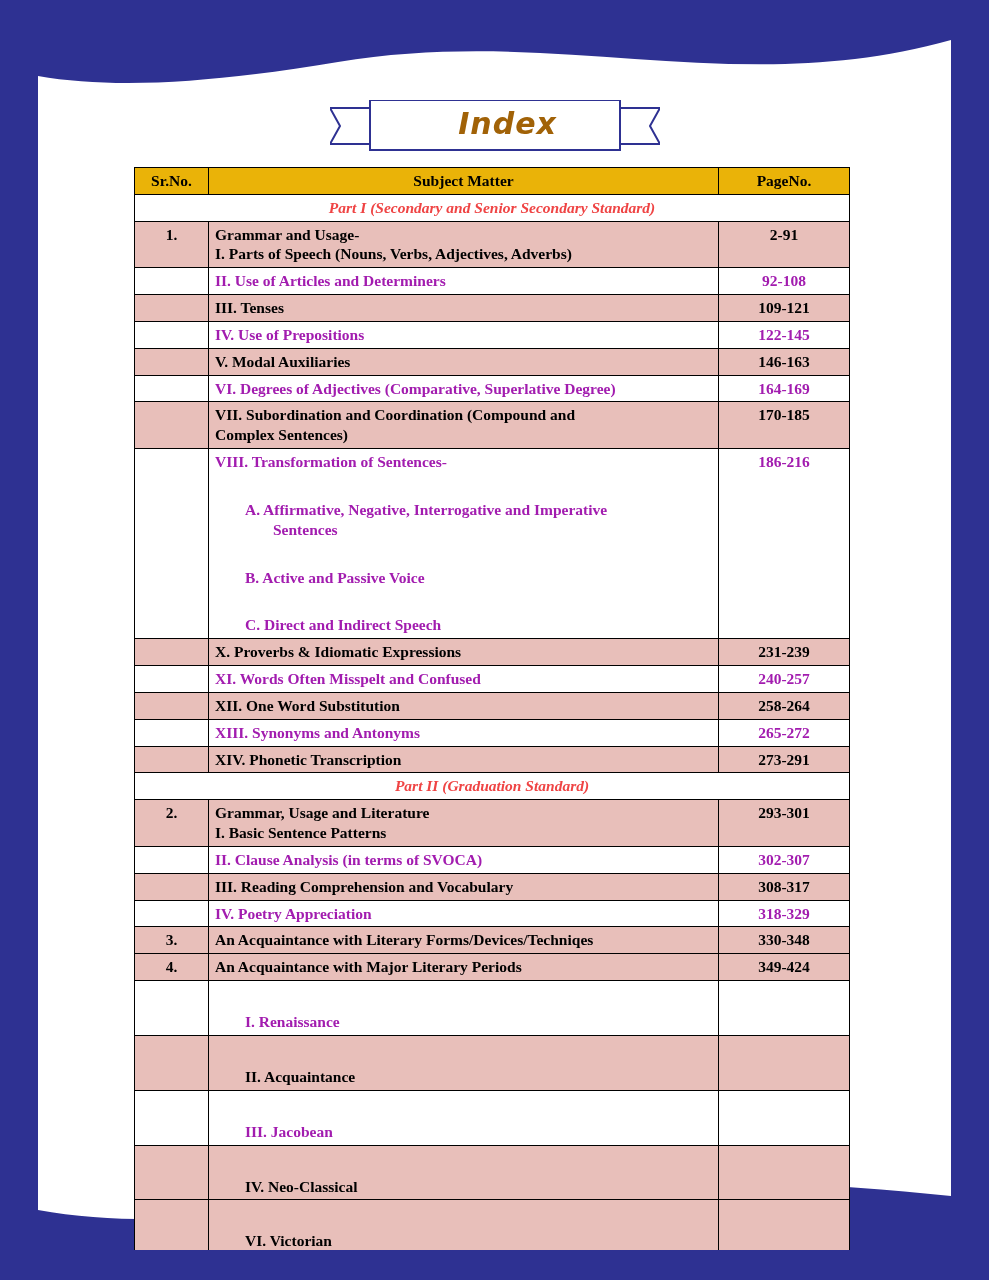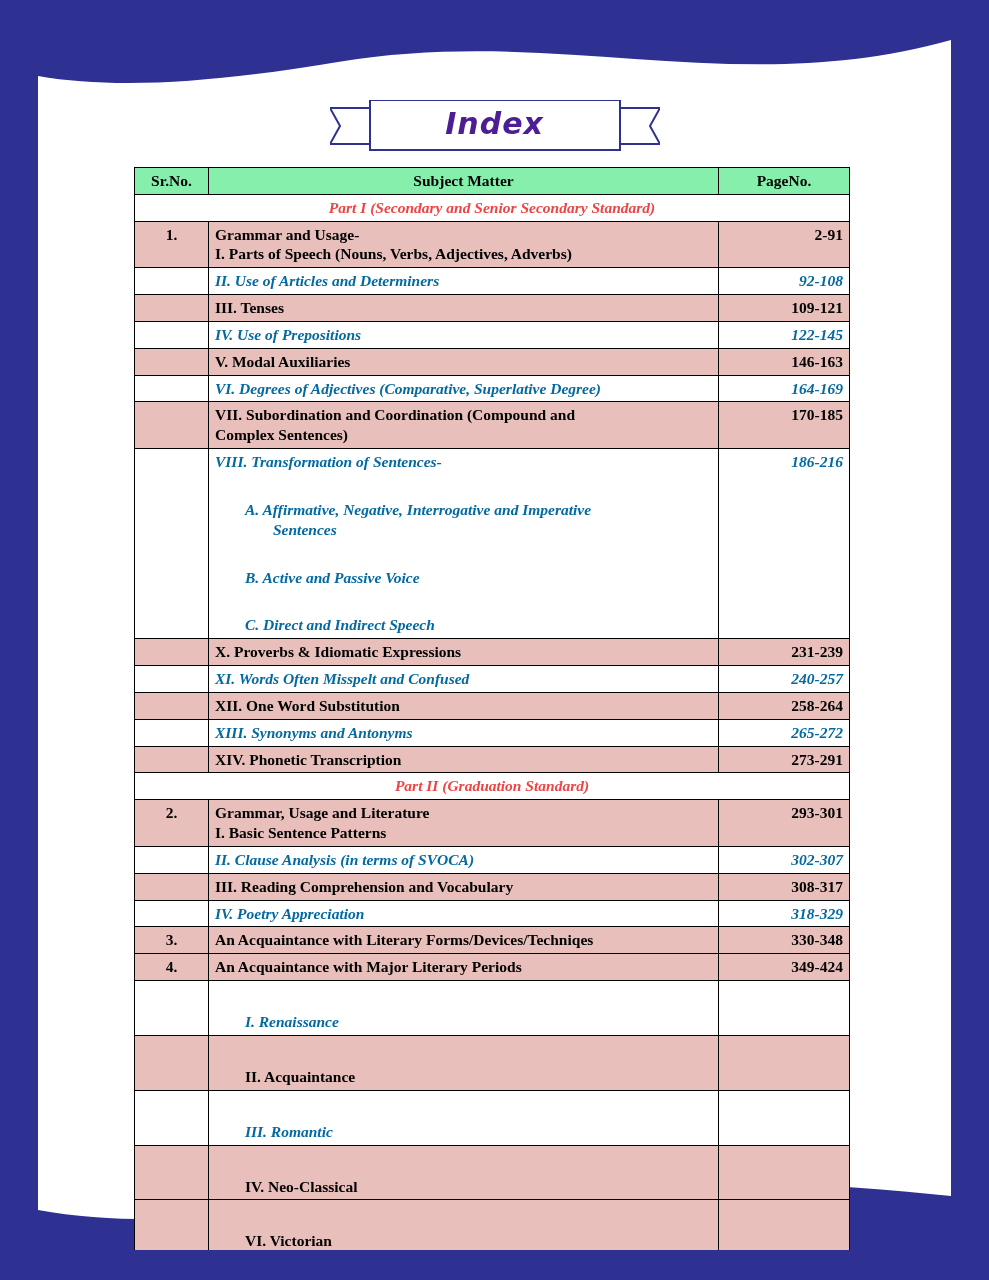--- a/index.html
+++ b/index.html
@@ -58,30 +58,30 @@
     height: 54px;
   }
   .ribbon {
     position: absolute;
     left: 50%;
     transform: translateX(-50%);
     top: 0;
   }
   .ribbon-title {
     position: absolute;
-    left: 0;
+    left: 13px;
     top: 0;
     width: 100%;
     text-align: center;
     line-height: 48px;
     font-family: "DejaVu Sans", sans-serif;
     font-weight: bold;
     font-style: italic;
     font-size: 30px;
-    color: #4c1d95;
+    color: #a16207;
     letter-spacing: 1px;
   }
 
   
   table.index-table {
     position: absolute;
     left: 96px;
     top: 137px;
     width: 715px;
     border-collapse: collapse;
@@ -95,32 +95,32 @@
     font-weight: bold;
     vertical-align: top;
     line-height: 1.28;
   }
   col.c-sr { width: 74px; }
   col.c-sub { width: 510px; }
   col.c-pg { width: 131px; }
 
   th.head {
     text-align: center;
-    background: #86efac;
+    background: #eab308;
     color: #000000;
     font-size: 16px;
     padding: 5px 6px;
   }
 
   td.sr {
     text-align: center;
     white-space: nowrap;
   }
   td.pg {
-    text-align: right;
+    text-align: center;
     white-space: nowrap;
     padding-left: 10px;
   }
   td.sub {
     text-align: left;
   }
 
   
   td.part {
     text-align: center;
@@ -129,21 +129,21 @@
     padding: 4px 6px;
     background: #ffffff;
     font-style: italic;
   }
 
   
   .shade { background: #e8bfba; }
   .plain { background: #ffffff; }
 
   
-  .red { color: #0369a1; font-style: italic; }
+  .red { color: #a21caf; }
   .blk { color: #000000; }
 
   .sub-line { display: block; }
   .indent1 { padding-left: 30px; display: block; margin-top: 28px; }
   .indent2 { padding-left: 58px; display: block; }
 
   .justify-block {
     text-align: justify;
     text-align-last: justify;
   }
@@ -341,21 +341,21 @@
           <tr>
             <td class="sr shade blk"></td>
             <td class="sub shade blk">
               <span class="sub-line indent1">II. Acquaintance</span>
             </td>
             <td class="pg shade blk"></td>
           </tr>
           <tr>
             <td class="sr plain blk"></td>
             <td class="sub plain red">
-              <span class="sub-line indent1">III. Romantic</span>
+              <span class="sub-line indent1">III. Jacobean</span>
             </td>
             <td class="pg plain red"></td>
           </tr>
           <tr>
             <td class="sr shade blk"></td>
             <td class="sub shade blk">
               <span class="sub-line indent1">IV. Neo-Classical</span>
             </td>
             <td class="pg shade blk"></td>
           </tr>

